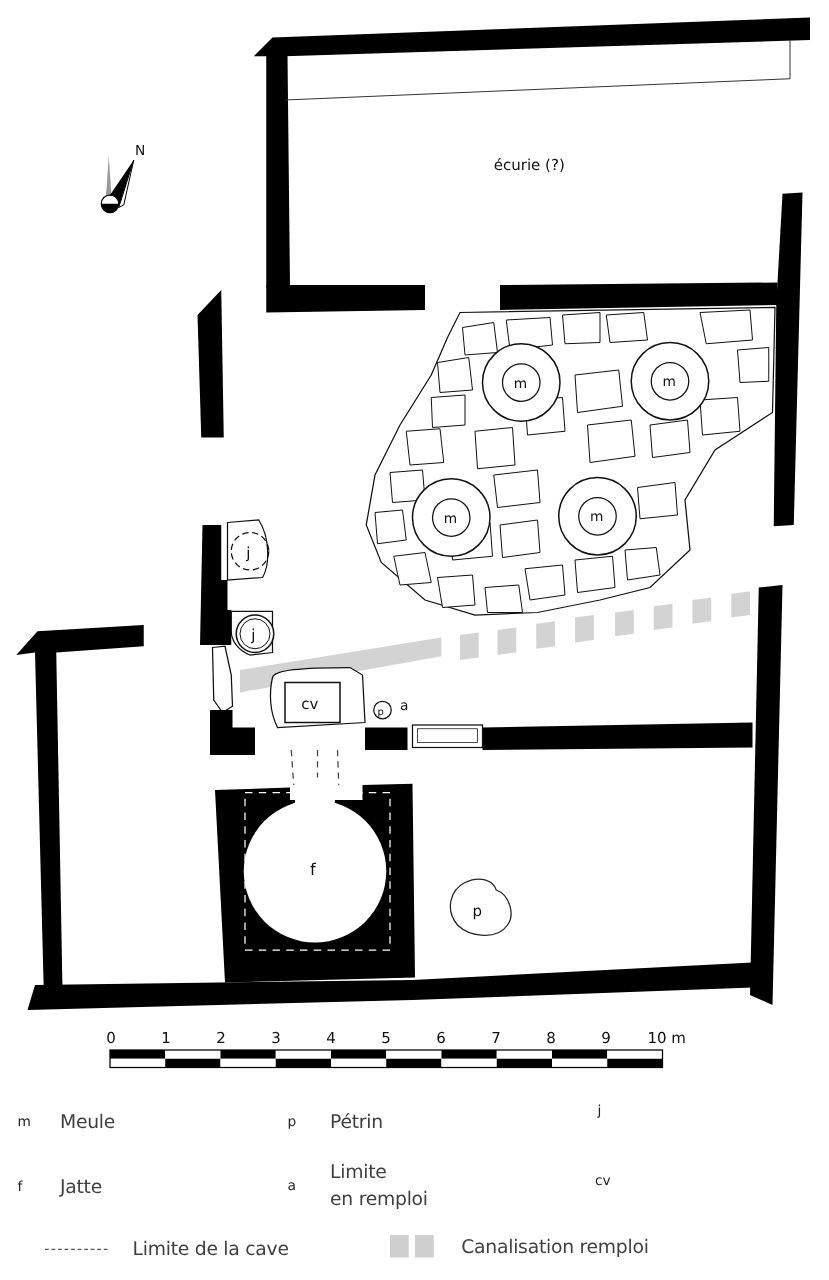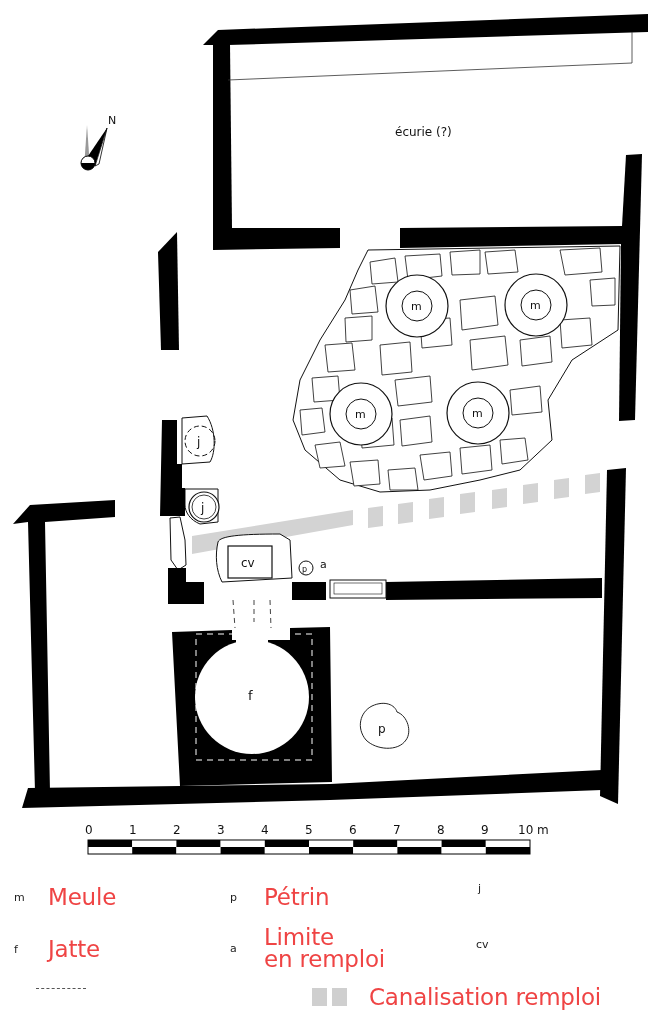--- a/index.html
+++ b/index.html
@@ -3,21 +3,21 @@
 <meta charset="utf-8">
 <style>
   html, body { margin: 0; padding: 0; background: #ffffff; }
   body { width: 663px; height: 1024px; position: relative; overflow: hidden;
          font-family: "DejaVu Sans", sans-serif; color: #111; }
   #plan { position: absolute; left: 0; top: 0; }
   .lbl { font-family: "DejaVu Sans", sans-serif; fill: #111; }
   .legend { position: absolute; left: 0; top: 870px; width: 663px; height: 154px; }
   .lg-item { position: absolute; display: flex; align-items: center; }
   .lg-abbr { font-size: 11px; width: 34px; color: #222; }
-  .lg-text { font-size: 23px; line-height: 22px; color: #ef4444; letter-spacing: -0.2px; }
+  .lg-text { font-size: 15px; line-height: 22px; color: #404040; letter-spacing: -0.2px; }
   .dash-sample { width: 50px; height: 0; border-top: 1.5px dashed #555; margin-right: 20px; }
   .canal-sample { display: flex; gap: 5px; margin-right: 22px; }
   .canal-sample span { display: block; width: 15px; height: 18px; background: #cfcfcf; }
 </style>
 </head>
 <body>
 
 <svg id="plan" width="663" height="870" viewBox="0 0 663 870" xmlns="http://www.w3.org/2000/svg">
 
   <g>
@@ -229,20 +229,21 @@
     <span class="lg-text">
       <span style="display:block">Limite</span>
       <span style="display:block">en remploi</span>
     </span>
   </div>
   <div class="lg-item" style="left:476px; top:68px;">
     <span class="lg-abbr" style="width:24px">cv</span>
   </div>
   <div class="lg-item" style="left:36px; top:118px;">
     <span class="dash-sample"></span>
+    <span class="lg-text">Limite de la cave</span>
   </div>
   <div class="lg-item" style="left:312px; top:116px;">
     <span class="canal-sample">
         <span></span>
         <span></span>
       </span>
     <span class="lg-text">Canalisation remploi</span>
   </div>
 </div>
 

